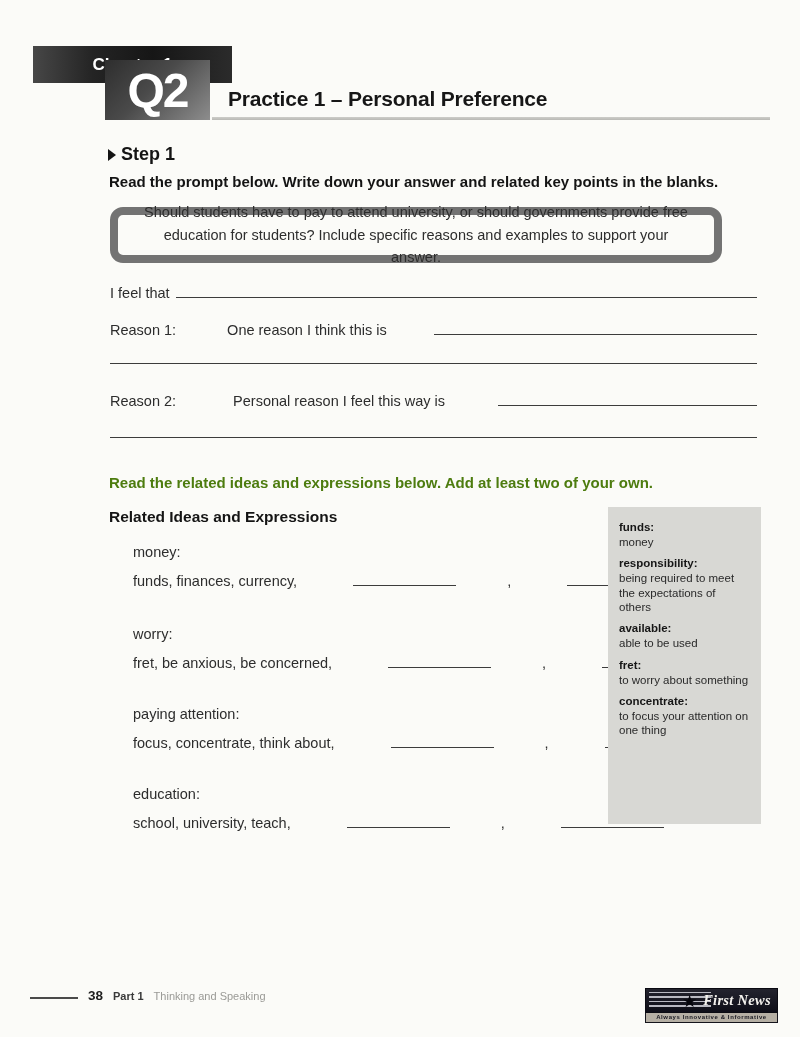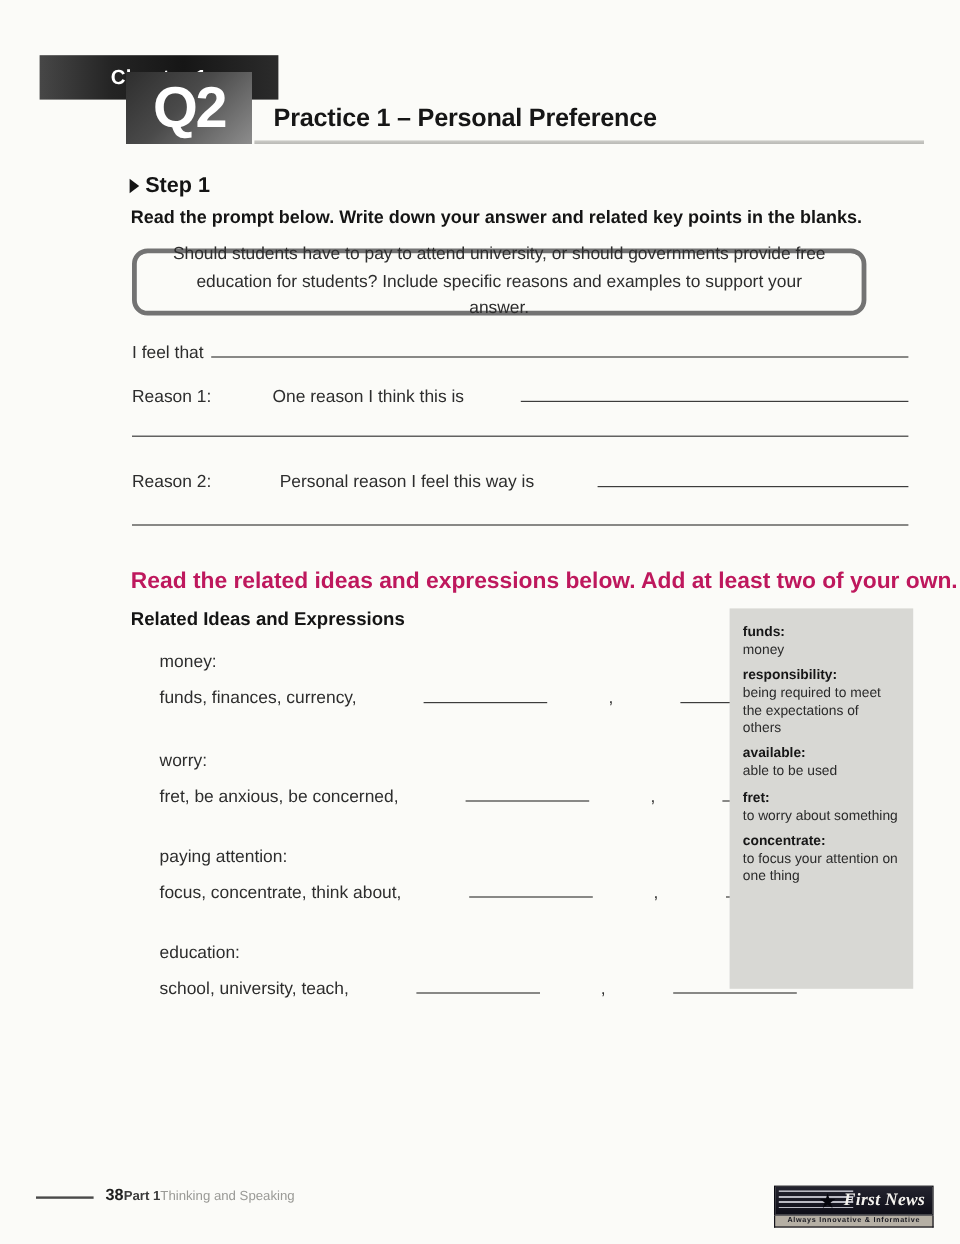--- a/index.html
+++ b/index.html
@@ -14,48 +14,48 @@
     background:linear-gradient(135deg,#2e2e2e 0%,#4a4a4a 45%,#8d8d8d 100%);
     color:#fff;font-weight:bold;font-size:48px;display:flex;align-items:center;justify-content:center;letter-spacing:-2px;}
   .page-title{position:absolute;left:228px;top:87px;font-size:21px;font-weight:bold;color:#161616;letter-spacing:-.2px;}
   .title-rule{position:absolute;left:212px;top:117px;width:558px;height:3px;
     background:linear-gradient(180deg,#cdcdc9,#b9b9b5);}
 
   
   .step-label{position:absolute;left:108px;top:144px;font-size:18px;font-weight:bold;color:#141414;display:flex;align-items:center;gap:5px;}
   .step-arrow{width:0;height:0;border-left:8px solid #141414;border-top:6px solid transparent;border-bottom:6px solid transparent;display:inline-block;}
   .instruction-1{position:absolute;left:109px;top:173px;font-size:15px;font-weight:bold;color:#141414;}
-  .prompt-box{position:absolute;left:110px;top:207px;width:612px;height:56px;border:4px solid #737373;border-radius:13px;
+  .prompt-box{position:absolute;left:110px;top:207px;width:612px;height:56px;border:8px solid #737373;border-radius:13px;
     box-sizing:border-box;display:flex;align-items:center;justify-content:center;}
   .prompt-text{font-size:14.5px;line-height:1.55;color:#2d2d2d;text-align:center;padding:0 26px;}
 
   
   .answer-row{position:absolute;left:110px;width:647px;display:flex;align-items:baseline;font-size:14.5px;color:#2d2d2d;white-space:nowrap;}
   .fill-blank{flex:1;border-bottom:1.5px solid #3c3c3c;height:17px;margin-left:6px;}
   .full-blank{position:absolute;left:110px;width:647px;border-bottom:1.5px solid #3c3c3c;height:0;}
   .reason-label{margin-right:10px;}
 
   
-  .instruction-2{position:absolute;left:109px;top:474px;font-size:19px;font-weight:bold;color:#be185d;}
+  .instruction-2{position:absolute;left:109px;top:474px;font-size:15px;font-weight:bold;color:#4d7c0f;}
   .related-heading{position:absolute;left:109px;top:508px;font-size:15.5px;font-weight:bold;color:#141414;}
   .word-group{position:absolute;left:133px;font-size:14.5px;color:#2d2d2d;}
   .group-label{margin-bottom:10px;}
   .group-words{display:flex;align-items:baseline;white-space:nowrap;gap:48px;}
   .word-blank{display:inline-block;width:103px;border-bottom:1.5px solid #3c3c3c;height:15px;margin:0 3px 0 8px;}
 
   
   .glossary{position:absolute;left:608px;top:507px;width:153px;height:317px;background:#d8d8d4;box-sizing:border-box;padding:13px 11px;}
   .glossary-entry{margin-bottom:7px;}
   .glossary-term{font-weight:bold;font-size:11.5px;color:#161616;line-height:1.3;}
   .glossary-def{font-size:11.5px;color:#2a2a2a;line-height:1.25;}
 
   
   .footer{position:absolute;left:0;top:988px;width:800px;height:36px;}
   .footer-rule{position:absolute;left:30px;top:9px;width:48px;height:2px;background:#4a4a4a;}
-  .footer-text{position:absolute;left:88px;top:0;display:flex;align-items:baseline;gap:0;}
+  .footer-text{position:absolute;left:88px;top:0;display:flex;align-items:baseline;gap:10px;}
   .page-number{font-size:13.5px;font-weight:bold;color:#1d1d1d;}
   .part-label{font-size:11px;font-weight:bold;color:#3a3a3a;}
   .part-title{font-size:11px;color:#9a9a96;}
 
   .logo{position:absolute;left:645px;top:0;width:133px;}
   .logo-band{position:relative;height:25px;background:linear-gradient(180deg,#23232e,#0e0e18);display:flex;align-items:center;overflow:hidden;border:1px solid #0a0a12;box-sizing:border-box;}
   .logo-stripes{position:absolute;left:3px;top:3px;bottom:3px;width:62px;
     background:repeating-linear-gradient(180deg,#b9b9c2 0 1.5px,transparent 1.5px 4.5px);}
   .logo-star{position:absolute;left:36px;top:0;font-size:17px;color:#05050c;line-height:25px;}
   .logo-title{position:absolute;right:6px;font-family:"Liberation Serif",serif;font-style:italic;font-weight:bold;color:#f4f2ee;font-size:14.5px;letter-spacing:.3px;}

